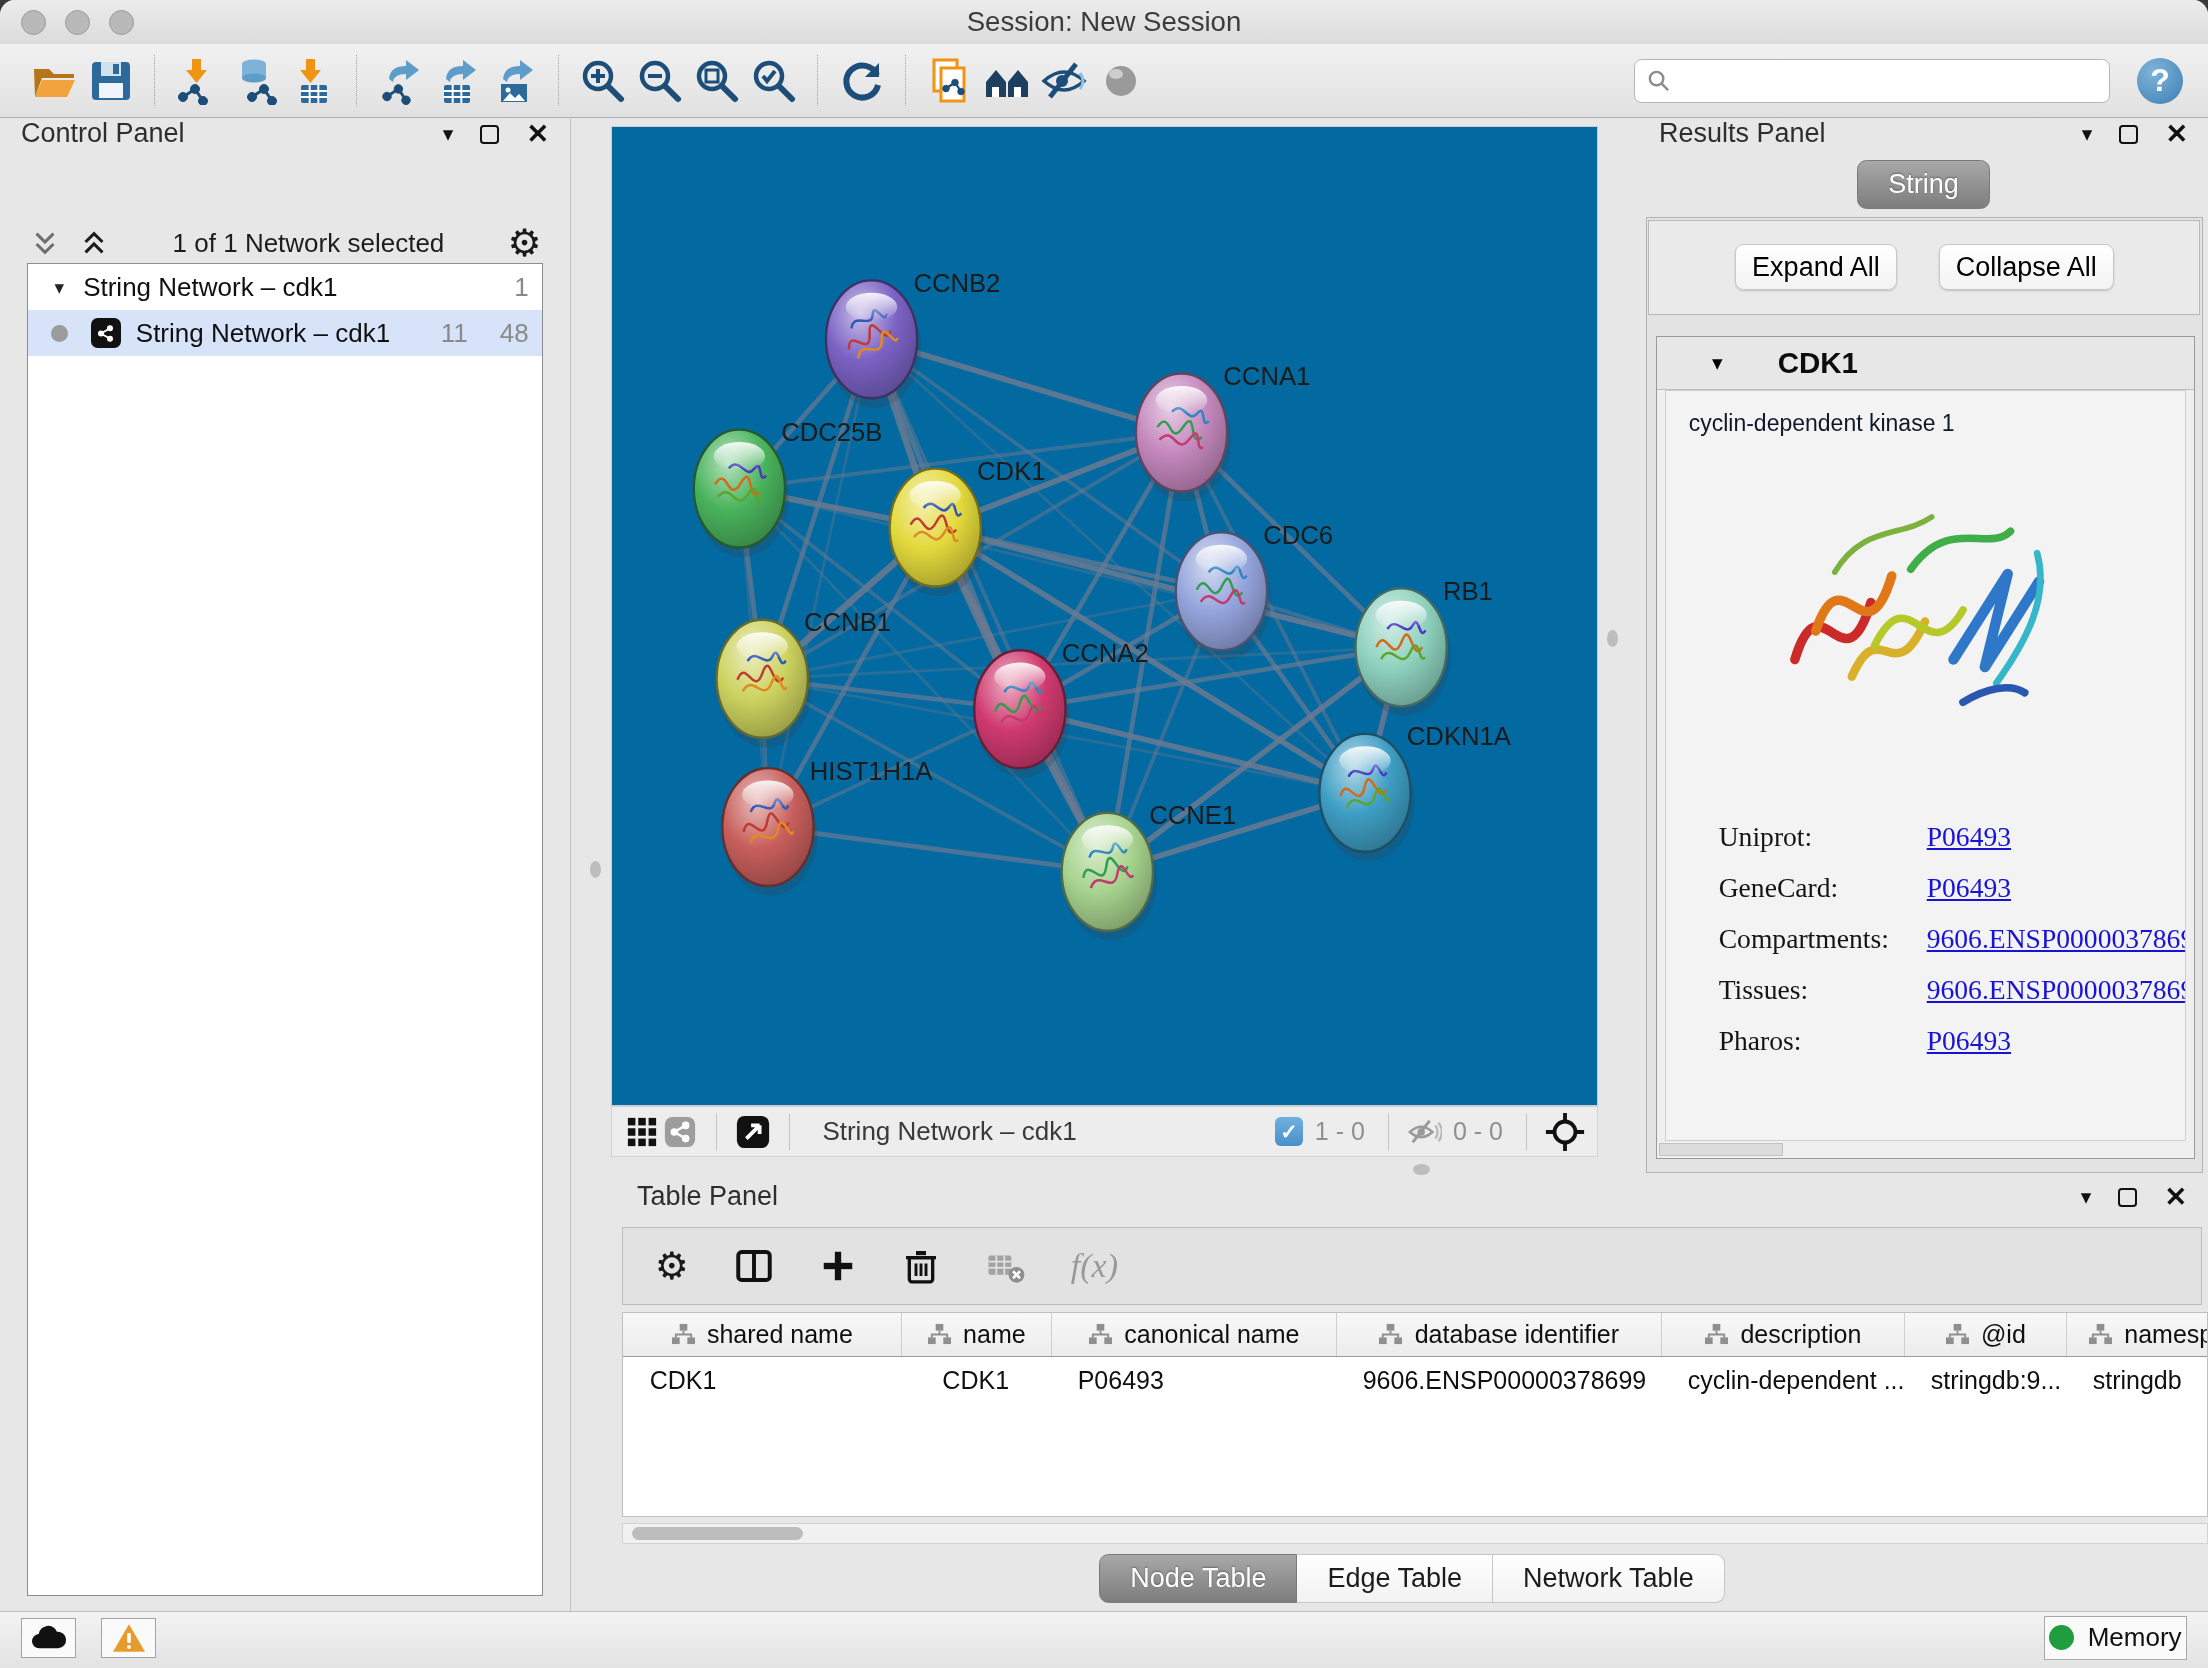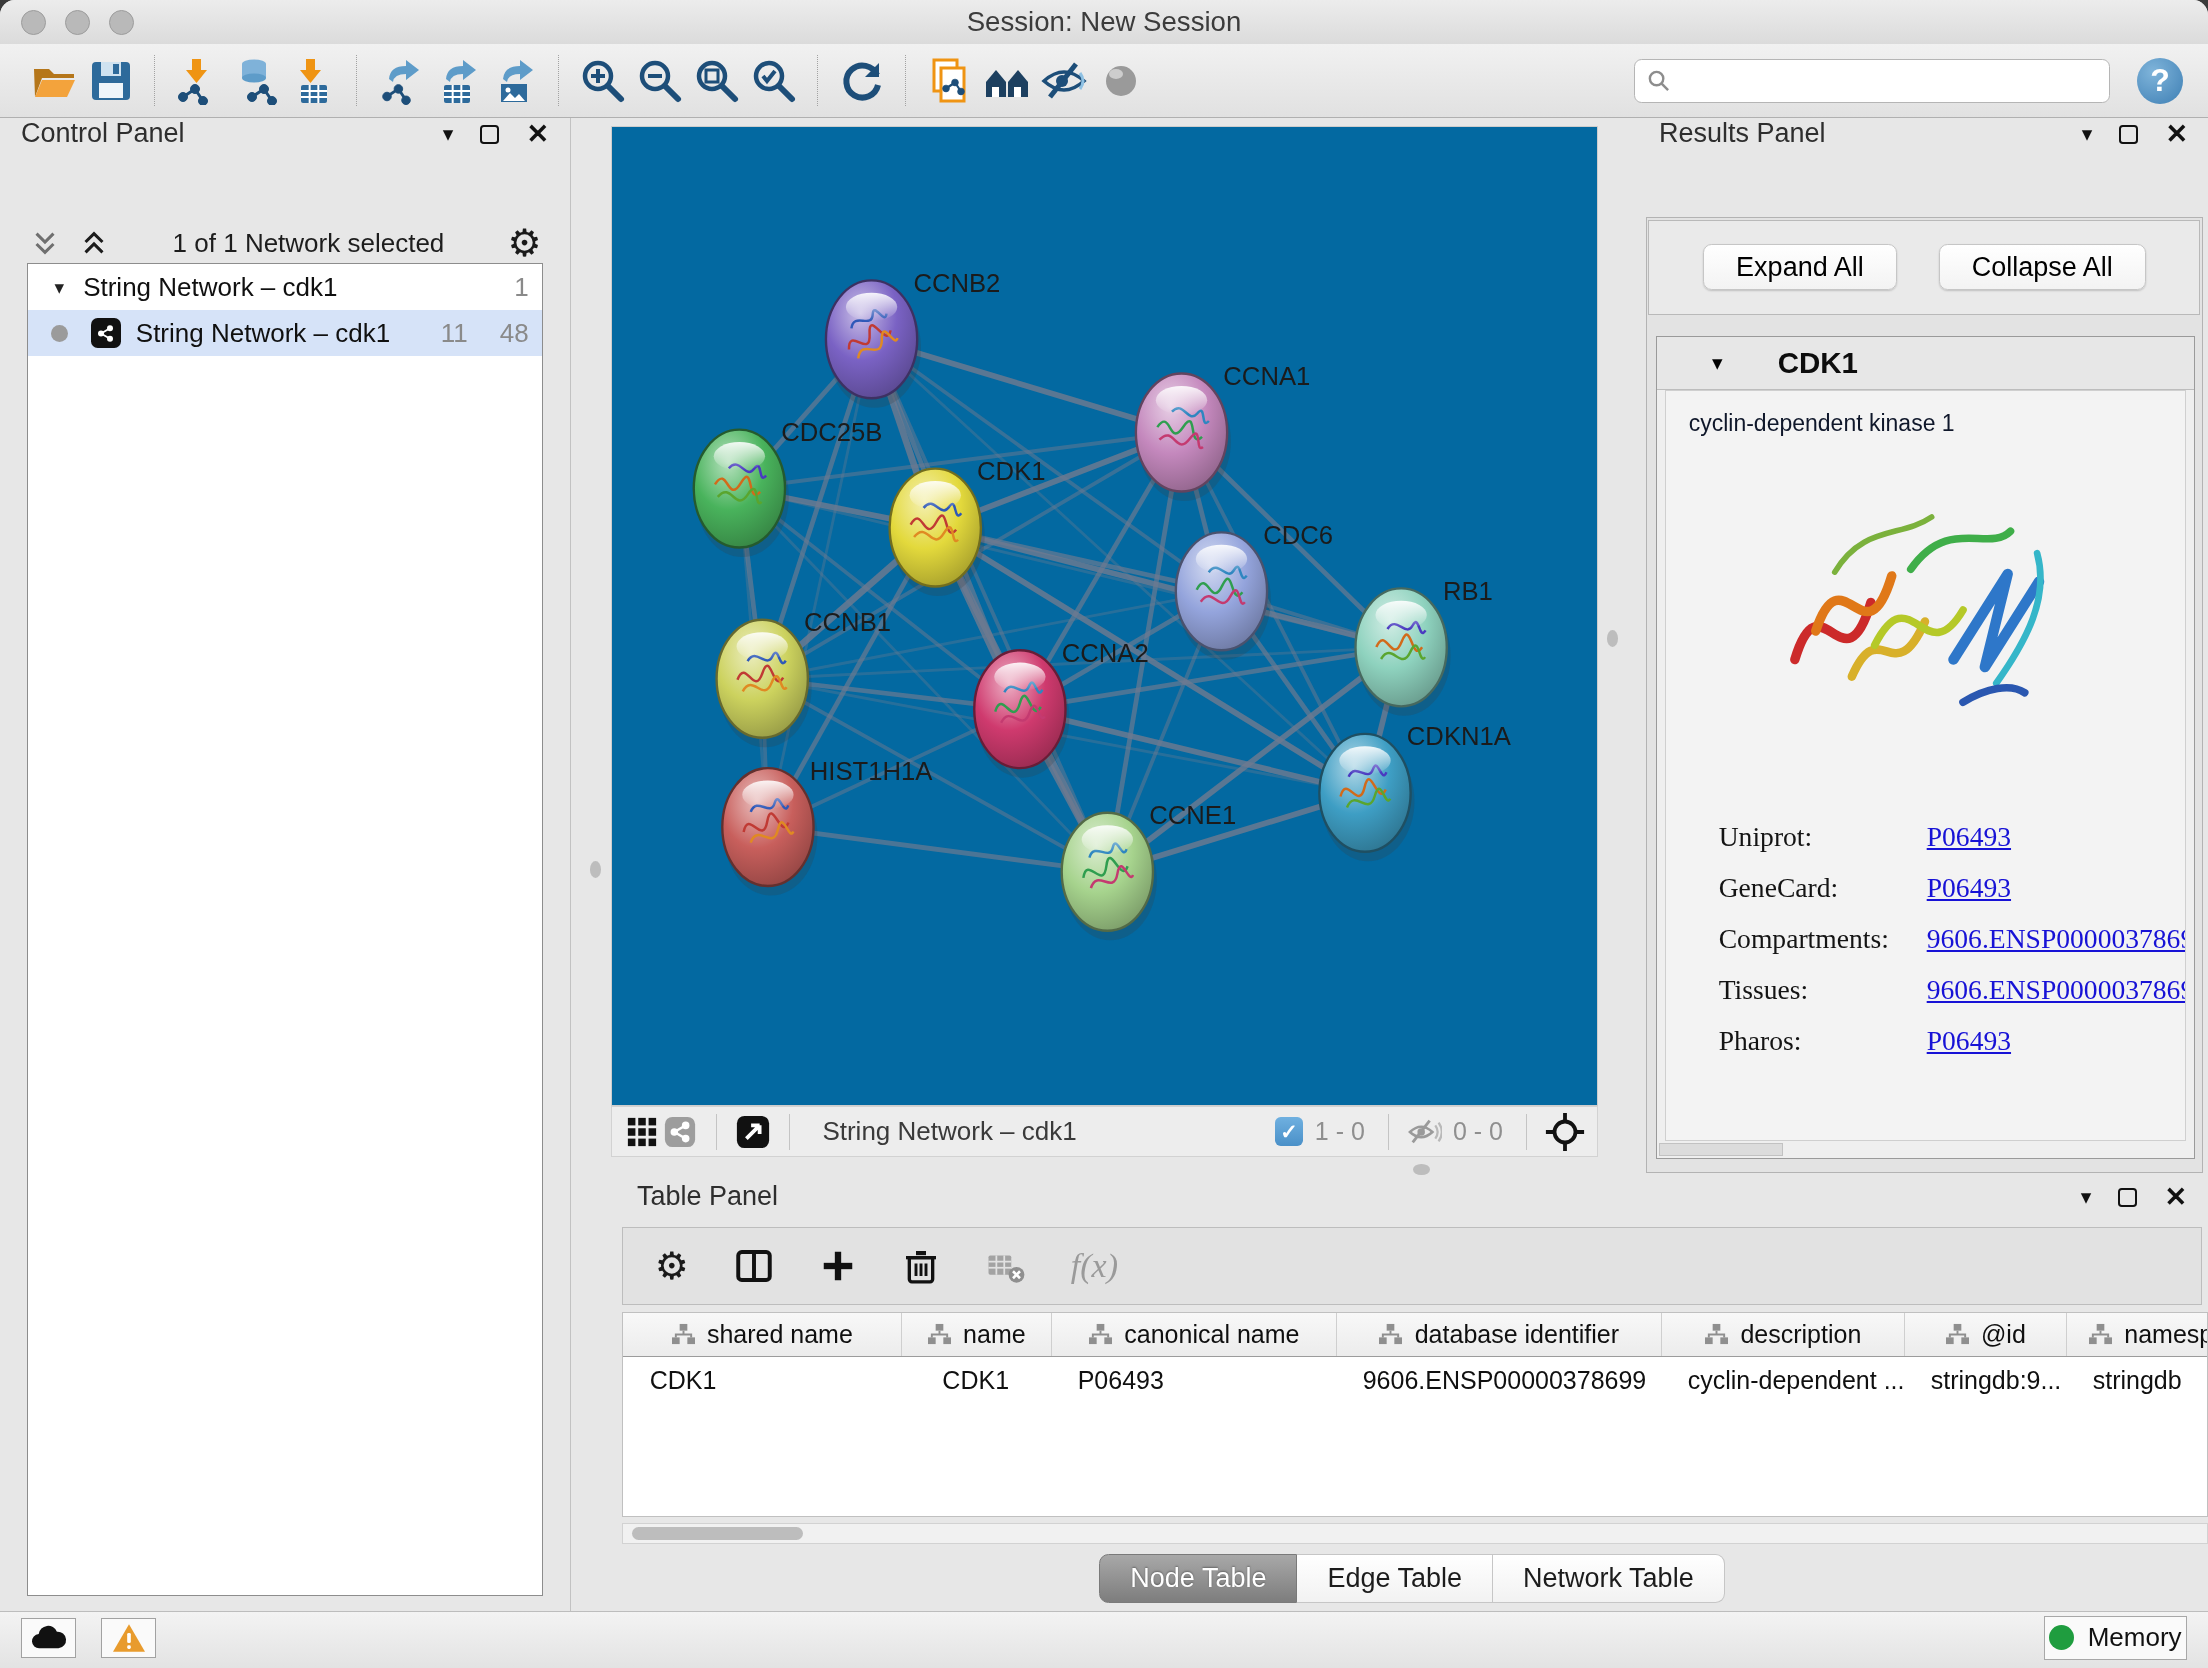--- a/index.html
+++ b/index.html
@@ -64,21 +64,21 @@
   .checkbox{width:28.5px;height:28.5px;border-radius:5.7px;background:linear-gradient(#6fb0e0,#4a90c8);color:#fff;
     font-size:21px;font-weight:bold;display:flex;align-items:center;justify-content:center;}
   .cnt-txt{font-size:25px;color:#8f8f8f;margin:0 5.7px 0 11.4px;}
   .splitter-dot{position:absolute;background:#bdbdbd;border-radius:50%;cursor:pointer;}
   
   .results-panel{position:absolute;left:1638px;top:118px;width:571px;height:1063px;background:#e7e7e7;}
   .rp-tabwrap{position:absolute;left:0;right:0;top:42px;display:flex;justify-content:center;}
   .rp-box{position:absolute;left:7.6px;right:5.7px;top:99px;bottom:7.6px;border:1px solid #b3b3b3;background:#e3e3e3;}
   .rp-buttons{position:absolute;left:1.9px;right:1.9px;top:1.9px;height:95px;border:1px solid #b9b9b9;background:#eaeaea;
     display:flex;align-items:center;justify-content:center;gap:42px;}
-  .rp-btn{height:46px;padding:0 32px;background:linear-gradient(#ffffff,#f3f3f3);border:1px solid #c6c6c6;border-radius:8.6px;
+  .rp-btn{height:46px;padding:0 16px;background:linear-gradient(#ffffff,#f3f3f3);border:1px solid #c6c6c6;border-radius:8.6px;
     font-size:27px;display:flex;align-items:center;box-shadow:0 1px 1.9px rgba(0,0,0,.18);cursor:pointer;}
   .rp-cdk{position:absolute;left:9.5px;right:7.6px;top:118px;bottom:13.3px;border:1px solid #9a9a9a;background:#efefef;}
   .rp-cdk-head{height:53px;display:flex;align-items:center;border-bottom:1px solid #bdbdbd;background:#e7e7e7;}
   .rp-cdk-head .caret{font-size:21px;margin:0 55px 0 55px;}
   .rp-cdk-head .name{font-size:29.5px;font-weight:bold;color:#0d0d0d;}
   .rp-cdk-body{position:absolute;left:7.6px;right:7.6px;top:53px;bottom:17px;background:#f3f3f3;border:1px solid #cfcfcf;
     padding:19px 23px;overflow:hidden;}
   .rp-desc{font-size:23px;color:#0f172a;margin-bottom:13.3px;}
   .protein-wrap{width:100%;display:flex;justify-content:center;margin:23px 0 76px 0;}
   .xl-title{font-family:"Liberation Serif","DejaVu Serif",serif;font-weight:bold;font-size:29.5px;color:#0c0c0c;margin:0 0 21px 3.8px;}
@@ -644,20 +644,23 @@
   <div class="splitter-dot" style="left:1413px;top:1164px;width:17px;height:11.4px;"></div>
 
   <div class="results-panel">
     <div class="panel-head">
       <span>Results Panel</span>
       <span class="panel-controls">
         <span class="pc-collapse">▾</span>
         <span class="pc-float"></span>
         <span class="pc-close">✕</span>
       </span>
+    </div>
+    <div class="rp-tabwrap">
+      <div class="seg sel single">String</div>
     </div>
     <div class="rp-box">
       <div class="rp-buttons">
         <div class="rp-btn">Expand All</div>
         <div class="rp-btn">Collapse All</div>
       </div>
       <div class="rp-cdk">
         <div class="rp-cdk-head">
           <span class="caret">▾</span>
           <span class="name">CDK1</span>

